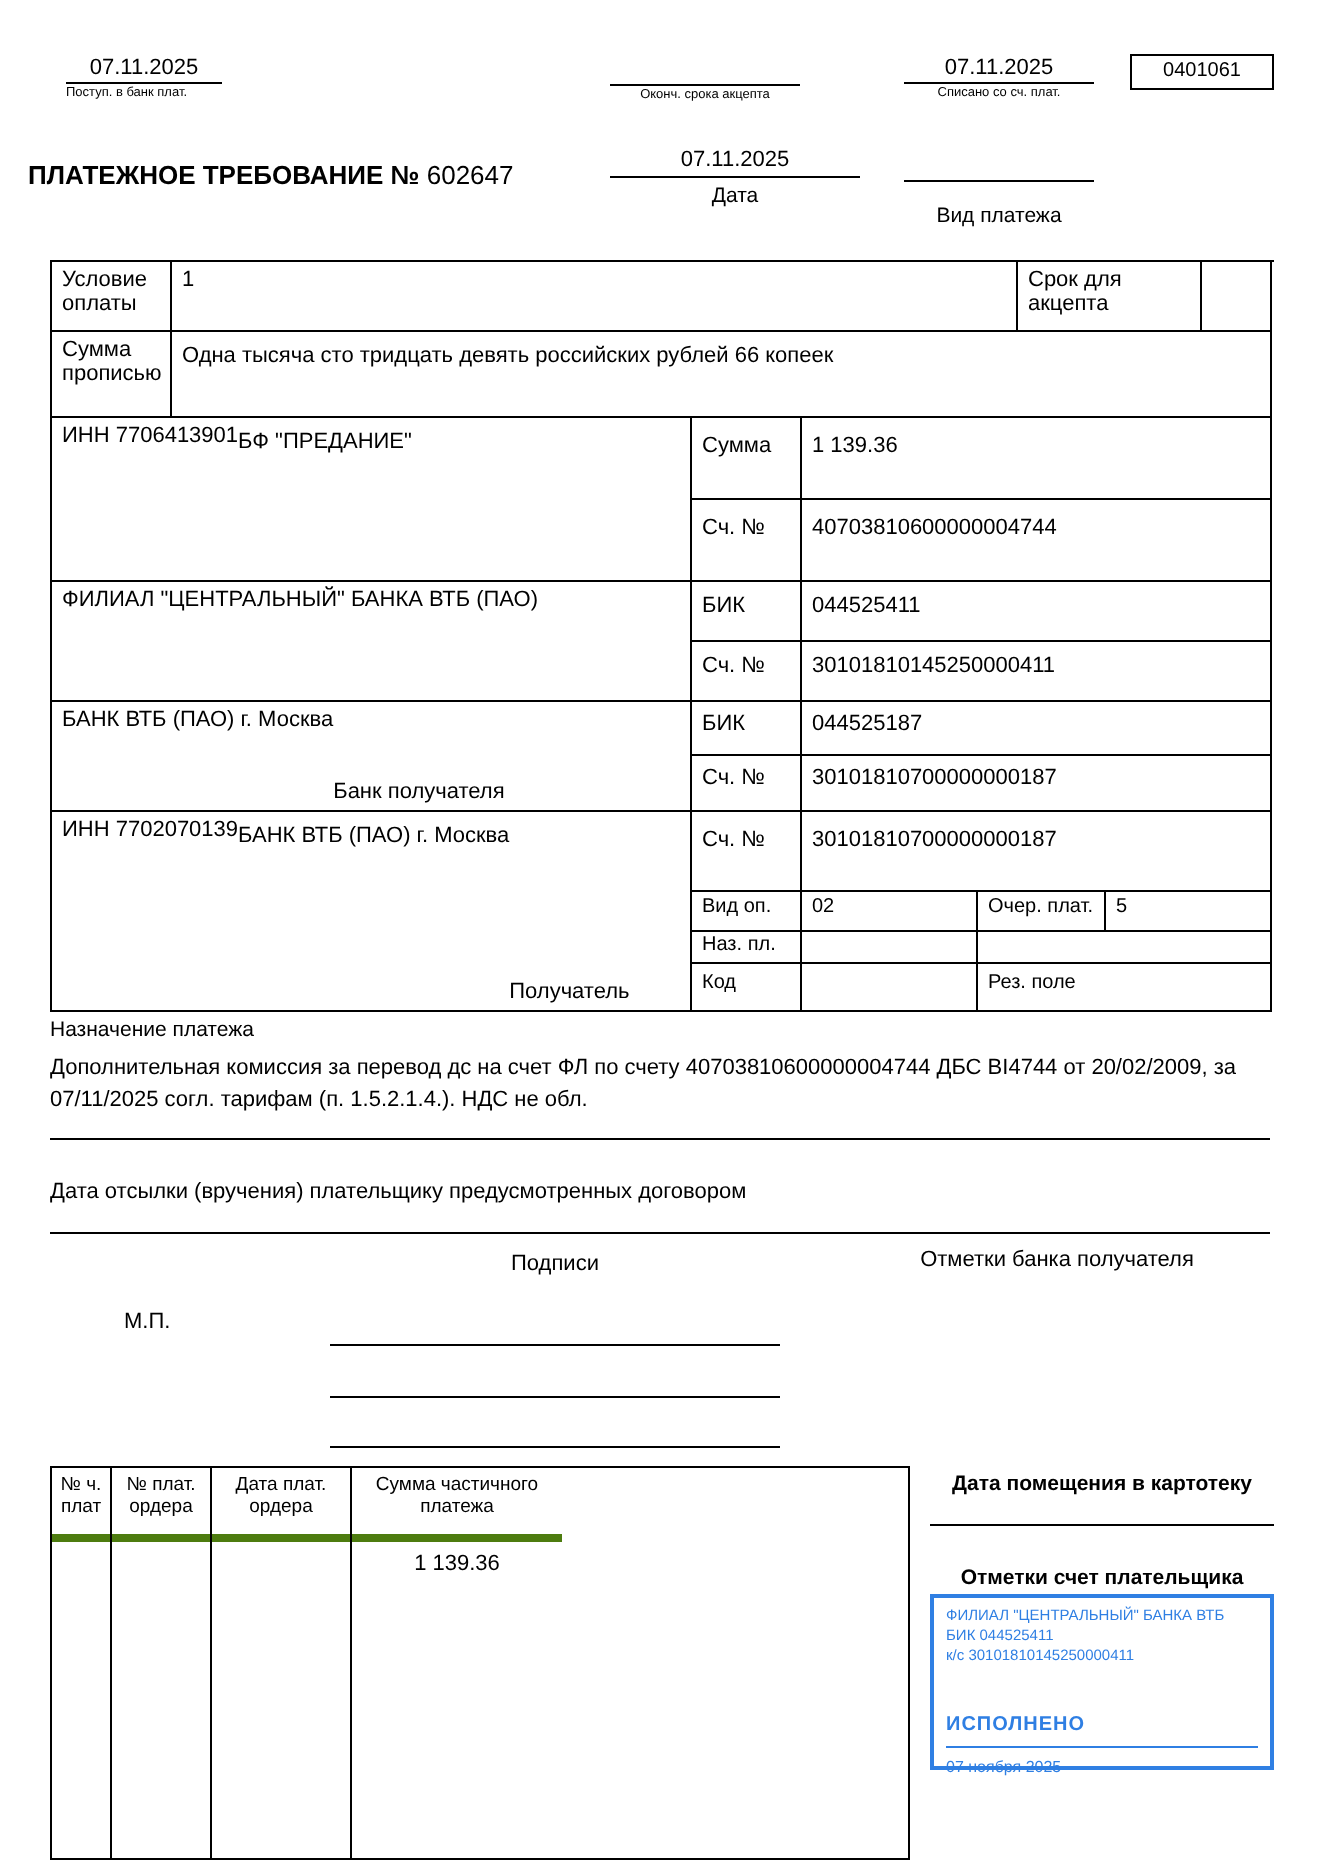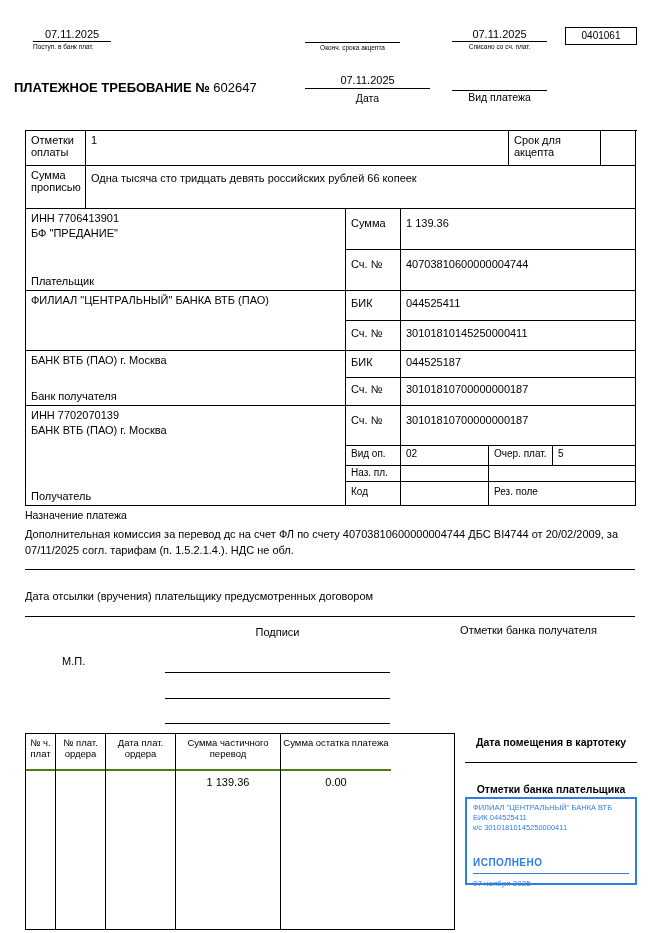--- a/index.html
+++ b/index.html
@@ -21,28 +21,28 @@
   .t1 {
     position:absolute; left:25px; top:130px; width:612px;
     display:grid;
     grid-template-columns:60px 260px 55px 88px 20px 44px 48px 35px;
     grid-template-rows:35px 43px 41px 41px 30px 30px 27px 28px 40px 20px 16px 24px;
     border-left:1px solid #000; border-top:1px solid #000;
   }
   .t1 > div { border-right:1px solid #000; border-bottom:1px solid #000; padding:3px 5px; font-size:11px; overflow:hidden; }
   .t1 > .sm { font-size:10px; padding:2px 5px; }
   .t1 > .xs { font-size:10px; padding:1px 5px; }
-  .t1 > .big { display:flex; flex-direction:column; }
+  .t1 > .big { display:flex; flex-direction:row; }
   .t1 .bottom-label { margin-top:auto; }
 
   
   .t2 { position:absolute; left:25px; top:733px; width:430px; height:197px; border:1px solid #000; display:flex; }
   .t2 .col { border-right:1px solid #000; display:flex; flex-direction:column; height:100%; }
   .t2 .col:last-child { border-right:none; }
-  .t2 .hdr { height:37px; border-bottom:2px solid #4d7c0f; font-size:9.5px; text-align:center; padding:3px 2px; }
+  .t2 .hdr { height:37px; border-bottom:4px solid #4d7c0f; font-size:9.5px; text-align:center; padding:3px 2px; }
   .t2 .val { text-align:center; font-size:11px; padding-top:5px; }
 
   
   .stamp {
     position:absolute; left:465px; top:797px; width:172px; height:88px;
     border:2px solid var(--stamp-blue, #2f7fe3); color:var(--stamp-blue, #2f7fe3);
     padding:4px 6px; font-size:7.5px; line-height:1.35;
   }
   .stamp .status { font-weight:bold; font-size:10px; margin-top:23px; letter-spacing:0.5px; }
   .stamp .sep { border-top:1px solid var(--stamp-blue, #2f7fe3); margin-top:3px; }
@@ -77,36 +77,35 @@
     <span>602647</span>
   </div>
 
   <div class="abs" style="left:305px; top:74px; width:125px;">
     <div class="body-txt ctr uline" style="padding-bottom:2px;">07.11.2025</div>
     <div class="small ctr" style="margin-top:3px;">Дата</div>
   </div>
 
   <div class="abs" style="left:452px; top:74px; width:95px;">
     <div class="uline" style="height:17px;"></div>
-    <div class="small ctr" style="margin-top:0;">Вид платежа</div>
+    <div class="small ctr" style="margin-top:11px;">Вид платежа</div>
   </div>
 
   <div class="t1">
-    <div style="grid-area:1/1/2/2;">Отметки оплаты</div>
+    <div style="grid-area:1/1/2/2;">Условие оплаты</div>
     <div style="grid-area:1/2/2/6;">1</div>
     <div style="grid-area:1/6/2/8;">Срок для акцепта</div>
     <div style="grid-area:1/8/2/9;"></div>
 
     <div style="grid-area:2/1/3/2;">Сумма прописью</div>
     <div style="grid-area:2/2/3/9; padding-top:6px;">Одна тысяча сто тридцать девять российских рублей 66 копеек</div>
 
     <div class="big" style="grid-area:3/1/5/3;">
       <span>ИНН 7706413901</span>
       <span style="margin-top:3px;">БФ "ПРЕДАНИЕ"</span>
-      <span class="bottom-label">Плательщик</span>
     </div>
     <div style="grid-area:3/3/4/4; padding-top:8px;">Сумма</div>
     <div style="grid-area:3/4/4/9; padding-top:8px;">1 139.36</div>
     <div style="grid-area:4/3/5/4; padding-top:8px;">Сч. №</div>
     <div style="grid-area:4/4/5/9; padding-top:8px;">40703810600000004744</div>
 
     <div class="big" style="grid-area:5/1/7/3;">
       <span>ФИЛИАЛ "ЦЕНТРАЛЬНЫЙ" БАНКА ВТБ (ПАО)</span>
     </div>
     <div style="grid-area:5/3/6/4; padding-top:6px;">БИК</div>
@@ -165,32 +164,28 @@
     <div class="col" style="width:30px;">
       <div class="hdr">№ ч. плат</div>
     </div>
     <div class="col" style="width:50px;">
       <div class="hdr">№ плат. ордера</div>
     </div>
     <div class="col" style="width:70px;">
       <div class="hdr">Дата плат. ордера</div>
     </div>
     <div class="col" style="width:105px;">
-      <div class="hdr">Сумма частичного перевод</div>
+      <div class="hdr">Сумма частичного платежа</div>
       <div class="val">1 139.36</div>
-    </div>
-    <div class="col" style="width:110px;">
-      <div class="hdr">Сумма остатка платежа</div>
-      <div class="val">0.00</div>
     </div>
   </div>
 
   <div class="abs small b ctr" style="left:465px; top:736px; width:172px;">Дата помещения в картотеку</div>
   <div class="abs hline" style="left:465px; top:762px; width:172px;"></div>
-  <div class="abs small b ctr" style="left:465px; top:783px; width:172px;">Отметки банка плательщика</div>
+  <div class="abs small b ctr" style="left:465px; top:783px; width:172px;">Отметки счет плательщика</div>
 
   <div class="stamp">
     <div>ФИЛИАЛ "ЦЕНТРАЛЬНЫЙ" БАНКА ВТБ</div>
     <div>БИК 044525411</div>
     <div>к/с 30101810145250000411</div>
     <div class="status">ИСПОЛНЕНО</div>
     <div class="sep"></div>
     <div class="sdate">07 ноября 2025</div>
   </div>
 

